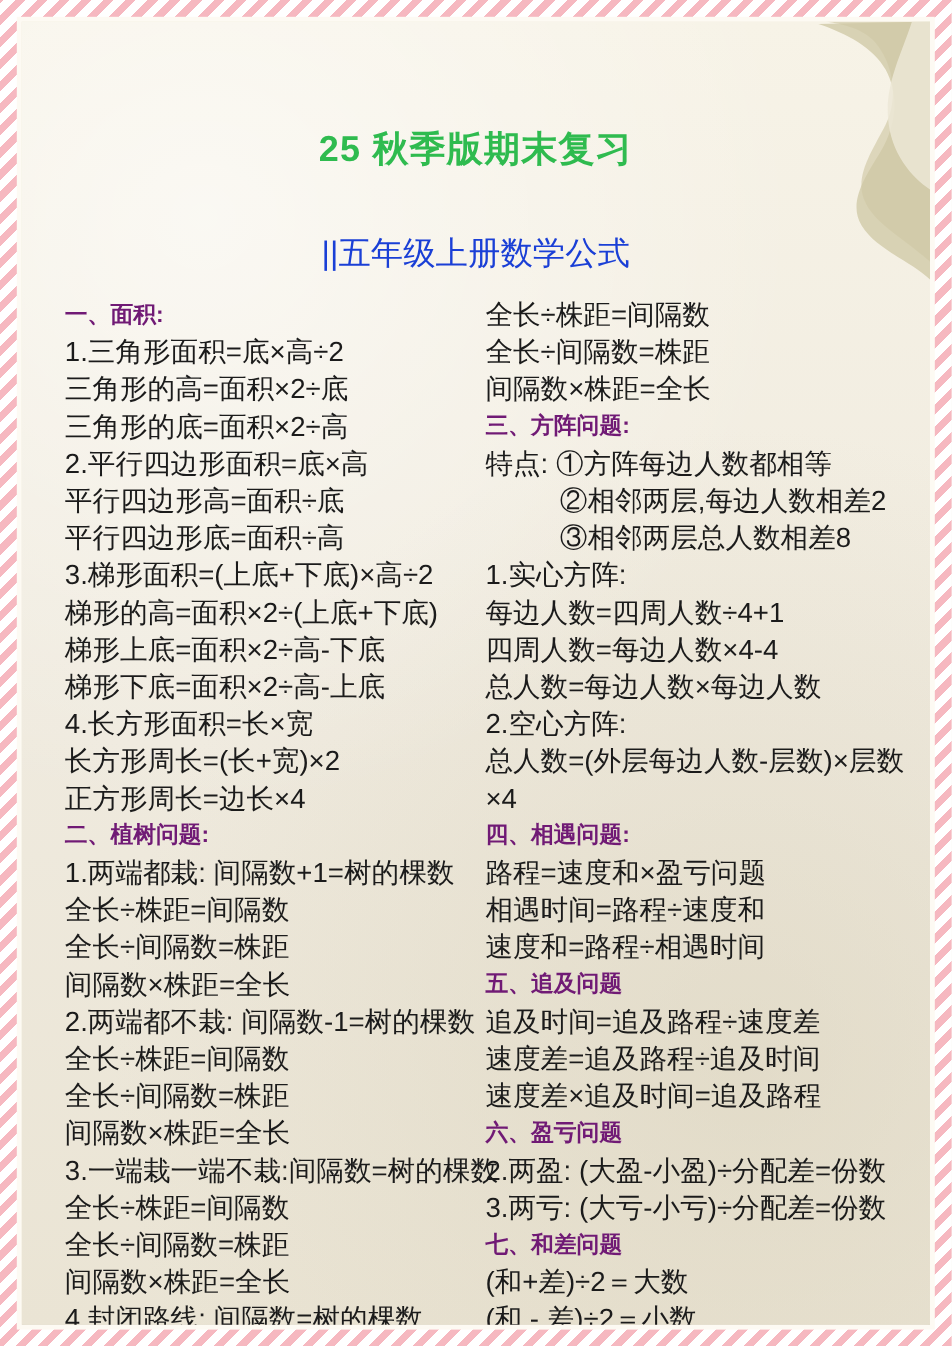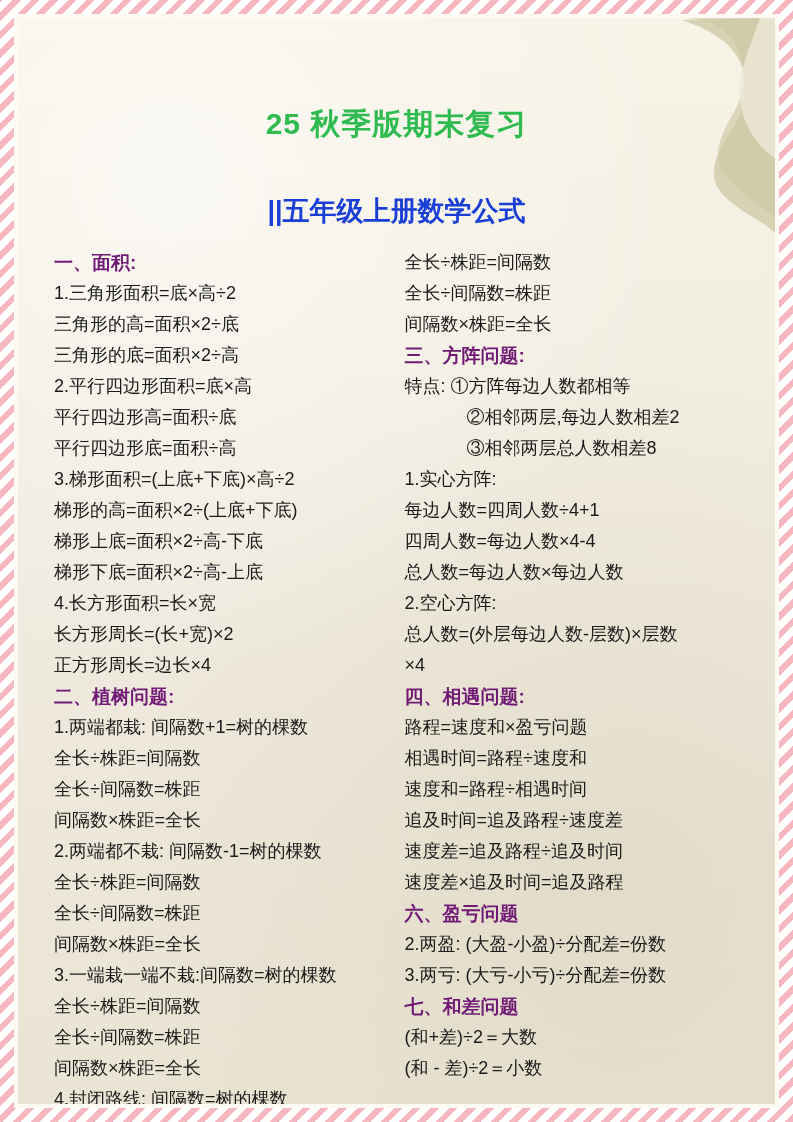--- a/index.html
+++ b/index.html
@@ -88,21 +88,21 @@
     font-size: 30px;
     font-weight: bold;
     letter-spacing: 1px;
     margin-top: 86px;
   }
 
   .title-sub {
     text-align: center;
     color: #1a3fd6;
     font-size: 27px;
-    font-weight: bold;
+    font-weight: normal;
     margin-top: 48px;
     letter-spacing: 0px;
   }
 
   .columns {
     display: flex;
     margin-top: 18px;
     padding: 0 14px 0 18px;
   }
   .col {
@@ -114,21 +114,21 @@
 
   .heading {
     color: #701a75;
     font-weight: bold;
     font-size: 19px;
     line-height: 31px;
     white-space: nowrap;
   }
   .line {
     color: #1b1b1b;
-    font-size: 18px;
+    font-size: 23px;
     line-height: 31px;
     white-space: nowrap;
   }
   .line.indent1 { padding-left: 62px; }
 </style>
 </head>
 <body>
 
 <div class="page">
   <div class="sheet">
@@ -186,20 +186,21 @@
             <div class="line">每边人数=四周人数÷4+1</div>
             <div class="line">四周人数=每边人数×4-4</div>
             <div class="line">总人数=每边人数×每边人数</div>
             <div class="line">2.空心方阵:</div>
             <div class="line">总人数=(外层每边人数-层数)×层数</div>
             <div class="line">×4</div>
             <div class="heading">四、相遇问题:</div>
             <div class="line">路程=速度和×盈亏问题</div>
             <div class="line">相遇时间=路程÷速度和</div>
             <div class="line">速度和=路程÷相遇时间</div>
+            <div class="heading">五、追及问题</div>
             <div class="line">追及时间=追及路程÷速度差</div>
             <div class="line">速度差=追及路程÷追及时间</div>
             <div class="line">速度差×追及时间=追及路程</div>
             <div class="heading">六、盈亏问题</div>
             <div class="line">2.两盈: (大盈-小盈)÷分配差=份数</div>
             <div class="line">3.两亏: (大亏-小亏)÷分配差=份数</div>
             <div class="heading">七、和差问题</div>
             <div class="line">(和+差)÷2＝大数</div>
             <div class="line">(和 - 差)÷2＝小数</div>
           </div>

